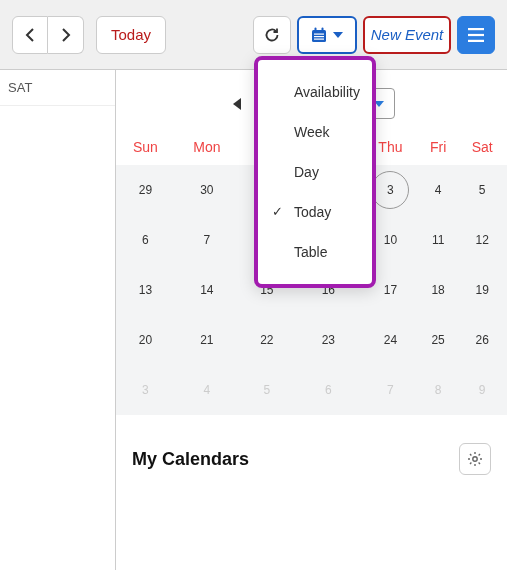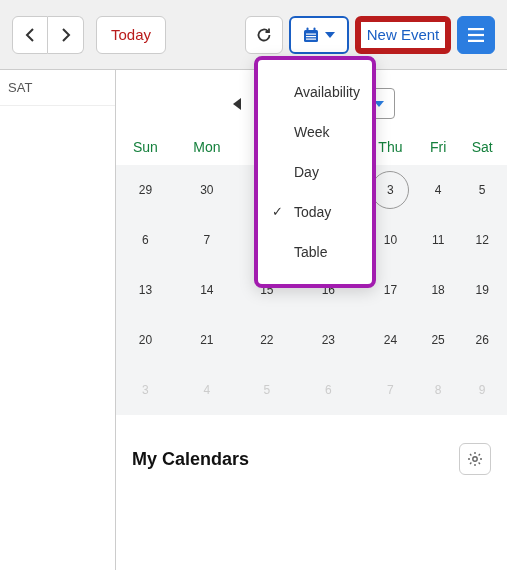--- a/index.html
+++ b/index.html
@@ -8,40 +8,40 @@
 .toolbar { height: 70px; background: #f0f0f0; border-bottom: 1px solid #ccc; display: flex; align-items: center; padding: 0 12px; gap: 6px; }
 .btn-group { display: flex; }
 .btn { height: 38px; background: #fff; border: 1px solid #ccc; border-radius: 6px; display: flex; align-items: center; justify-content: center; cursor: pointer; font-size: 15px; color: #333; }
 .btn-group .btn:first-child { border-top-right-radius: 0; border-bottom-right-radius: 0; }
 .btn-group .btn:last-child { border-top-left-radius: 0; border-bottom-left-radius: 0; border-left: none; }
 .nav-btn { width: 36px; }
 .today-btn { width: 70px; color: #b91c1c; margin-left: 6px; }
 .spacer { flex: 1; }
 .icon-btn { width: 38px; }
 .view-btn { width: 60px; border: 2px solid #1a5fc4; color: #1a5fc4; }
-.new-event-btn { width: 96px; color: #1a5fc4; border: 6px solid #b91c1c; }
+.new-event-btn { width: 88px; color: #1a5fc4; border: 2px solid #b91c1c; font-style: italic; }
 .menu-btn { width: 38px; background: #2b7de0; border: 1px solid #2b7de0; color: #fff; }
 .collapse-tab { position: absolute; right: 0; top: 72px; width: 16px; height: 30px; background: #ddd; border: 1px solid #bbb; border-right: none; border-radius: 4px 0 0 4px; display:flex;align-items:center;justify-content:center; }
 
 .body { display: flex; height: calc(100% - 70px); position: relative; }
 .left-col { width: 116px; background: #fff; border-right: 1px solid #ccc; }
 .sat-cell { padding: 10px 8px; font-size: 13px; color: #555; border-bottom: 1px solid #eee; }
 
 .right-col { flex: 1; background: #fff; position: relative; overflow-y: auto; }
 .right-col::-webkit-scrollbar { width: 14px; }
 .right-col::-webkit-scrollbar-track { background: #eee; }
 .right-col::-webkit-scrollbar-thumb { background: #bbb; border-radius: 3px; }
 
 .month-nav { display: flex; align-items: center; justify-content: center; gap: 24px; padding: 18px 12px 10px; position: relative; }
 .tri-btn { width: 20px; height: 20px; display:flex; align-items:center; justify-content:center; cursor:pointer; color:#333; }
 .month-label { font-size: 14px; color: #333; text-transform: uppercase; letter-spacing: 0.5px; }
 .year-select { border: 1px solid #999; border-radius: 4px; padding: 6px 10px; display: flex; align-items: center; gap: 12px; font-size: 15px; cursor: pointer; }
 
 .cal-grid { width: 100%; border-collapse: collapse; }
-.cal-grid th { font-weight: 400; font-size: 14px; color: #15803d; padding: 10px 0; }
+.cal-grid th { font-weight: 400; font-size: 14px; color: #ef4444; padding: 10px 0; }
 .cal-grid td { text-align: center; font-size: 12px; color: #333; height: 50px; }
 .cal-grid .faded td, .cal-grid td.faded { color: #ccc; }
 .cal-grid tr.week-row { background: #f3f4f5; }
 .circled { position: relative; }
 .circled::before { content:''; position:absolute; width:36px; height:36px; border:1px solid #999; border-radius:50%; left:50%; top:50%; transform:translate(-50%,-50%); }
 
 .my-cal-row { display:flex; align-items:center; justify-content:space-between; padding: 28px 16px 16px; }
 .my-cal-title { font-size: 18px; font-weight: 700; color: #111; }
 .gear-box { width: 32px; height: 32px; border:1px solid #ccc; border-radius:6px; display:flex; align-items:center; justify-content:center; cursor:pointer; }
 

